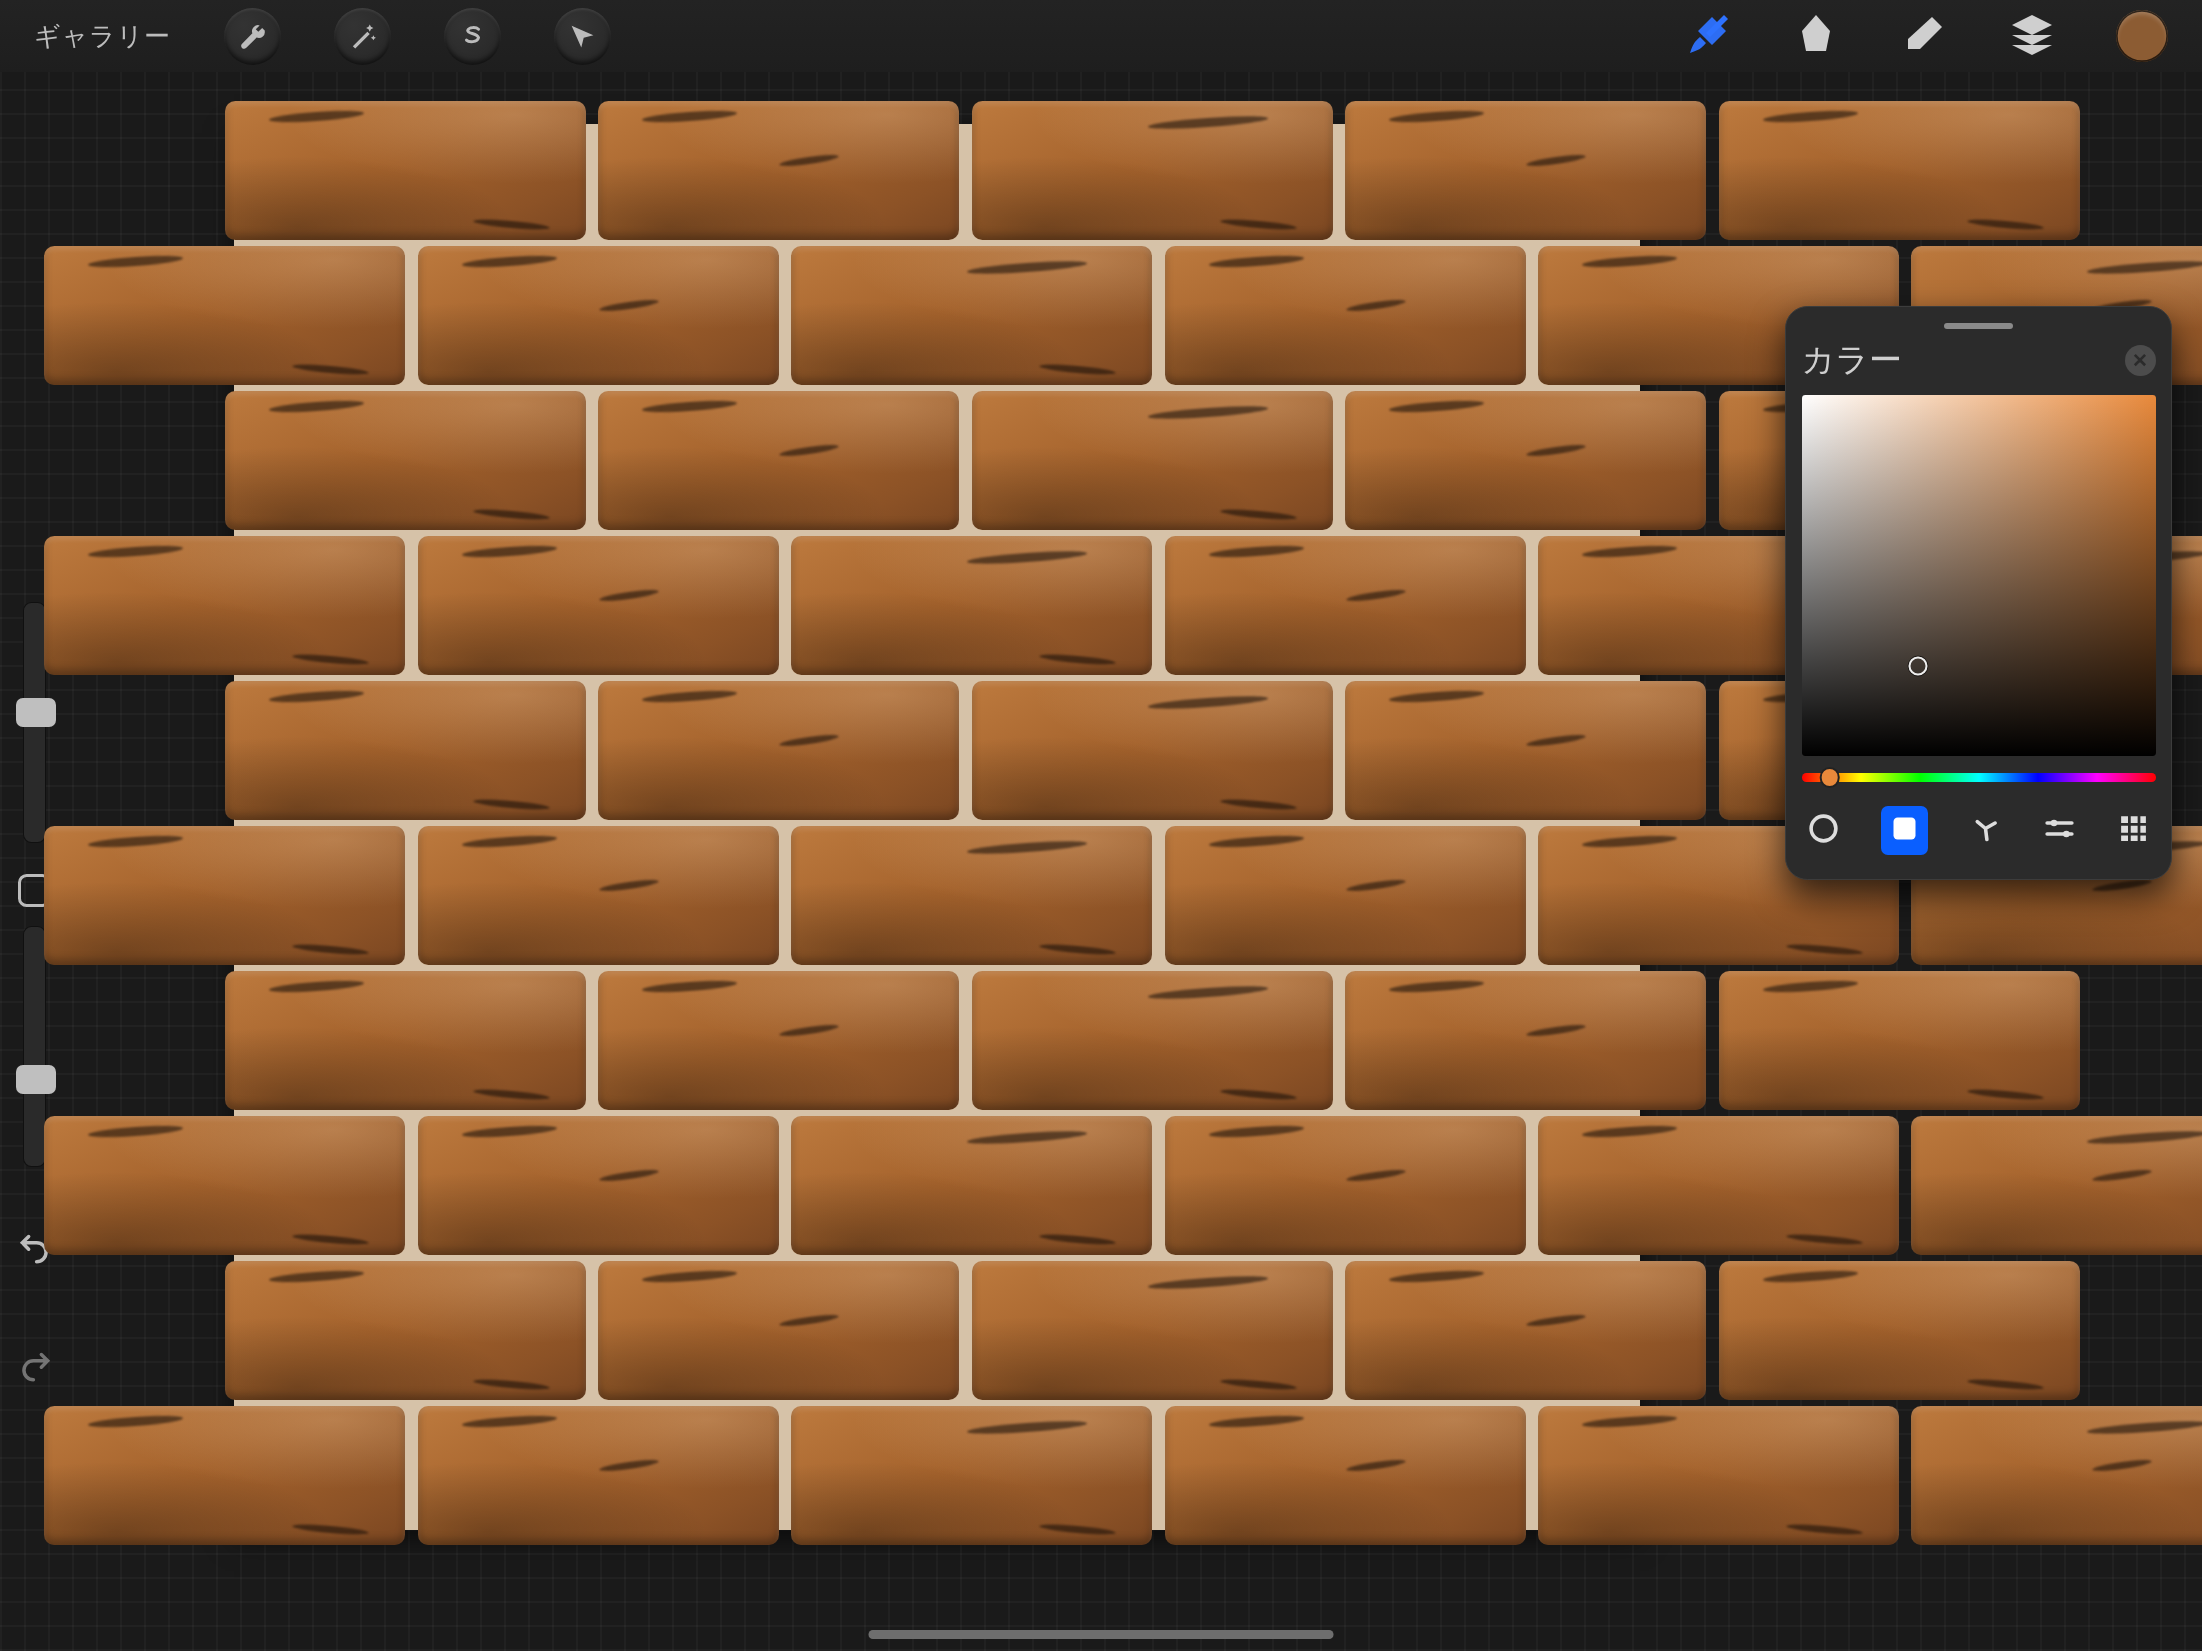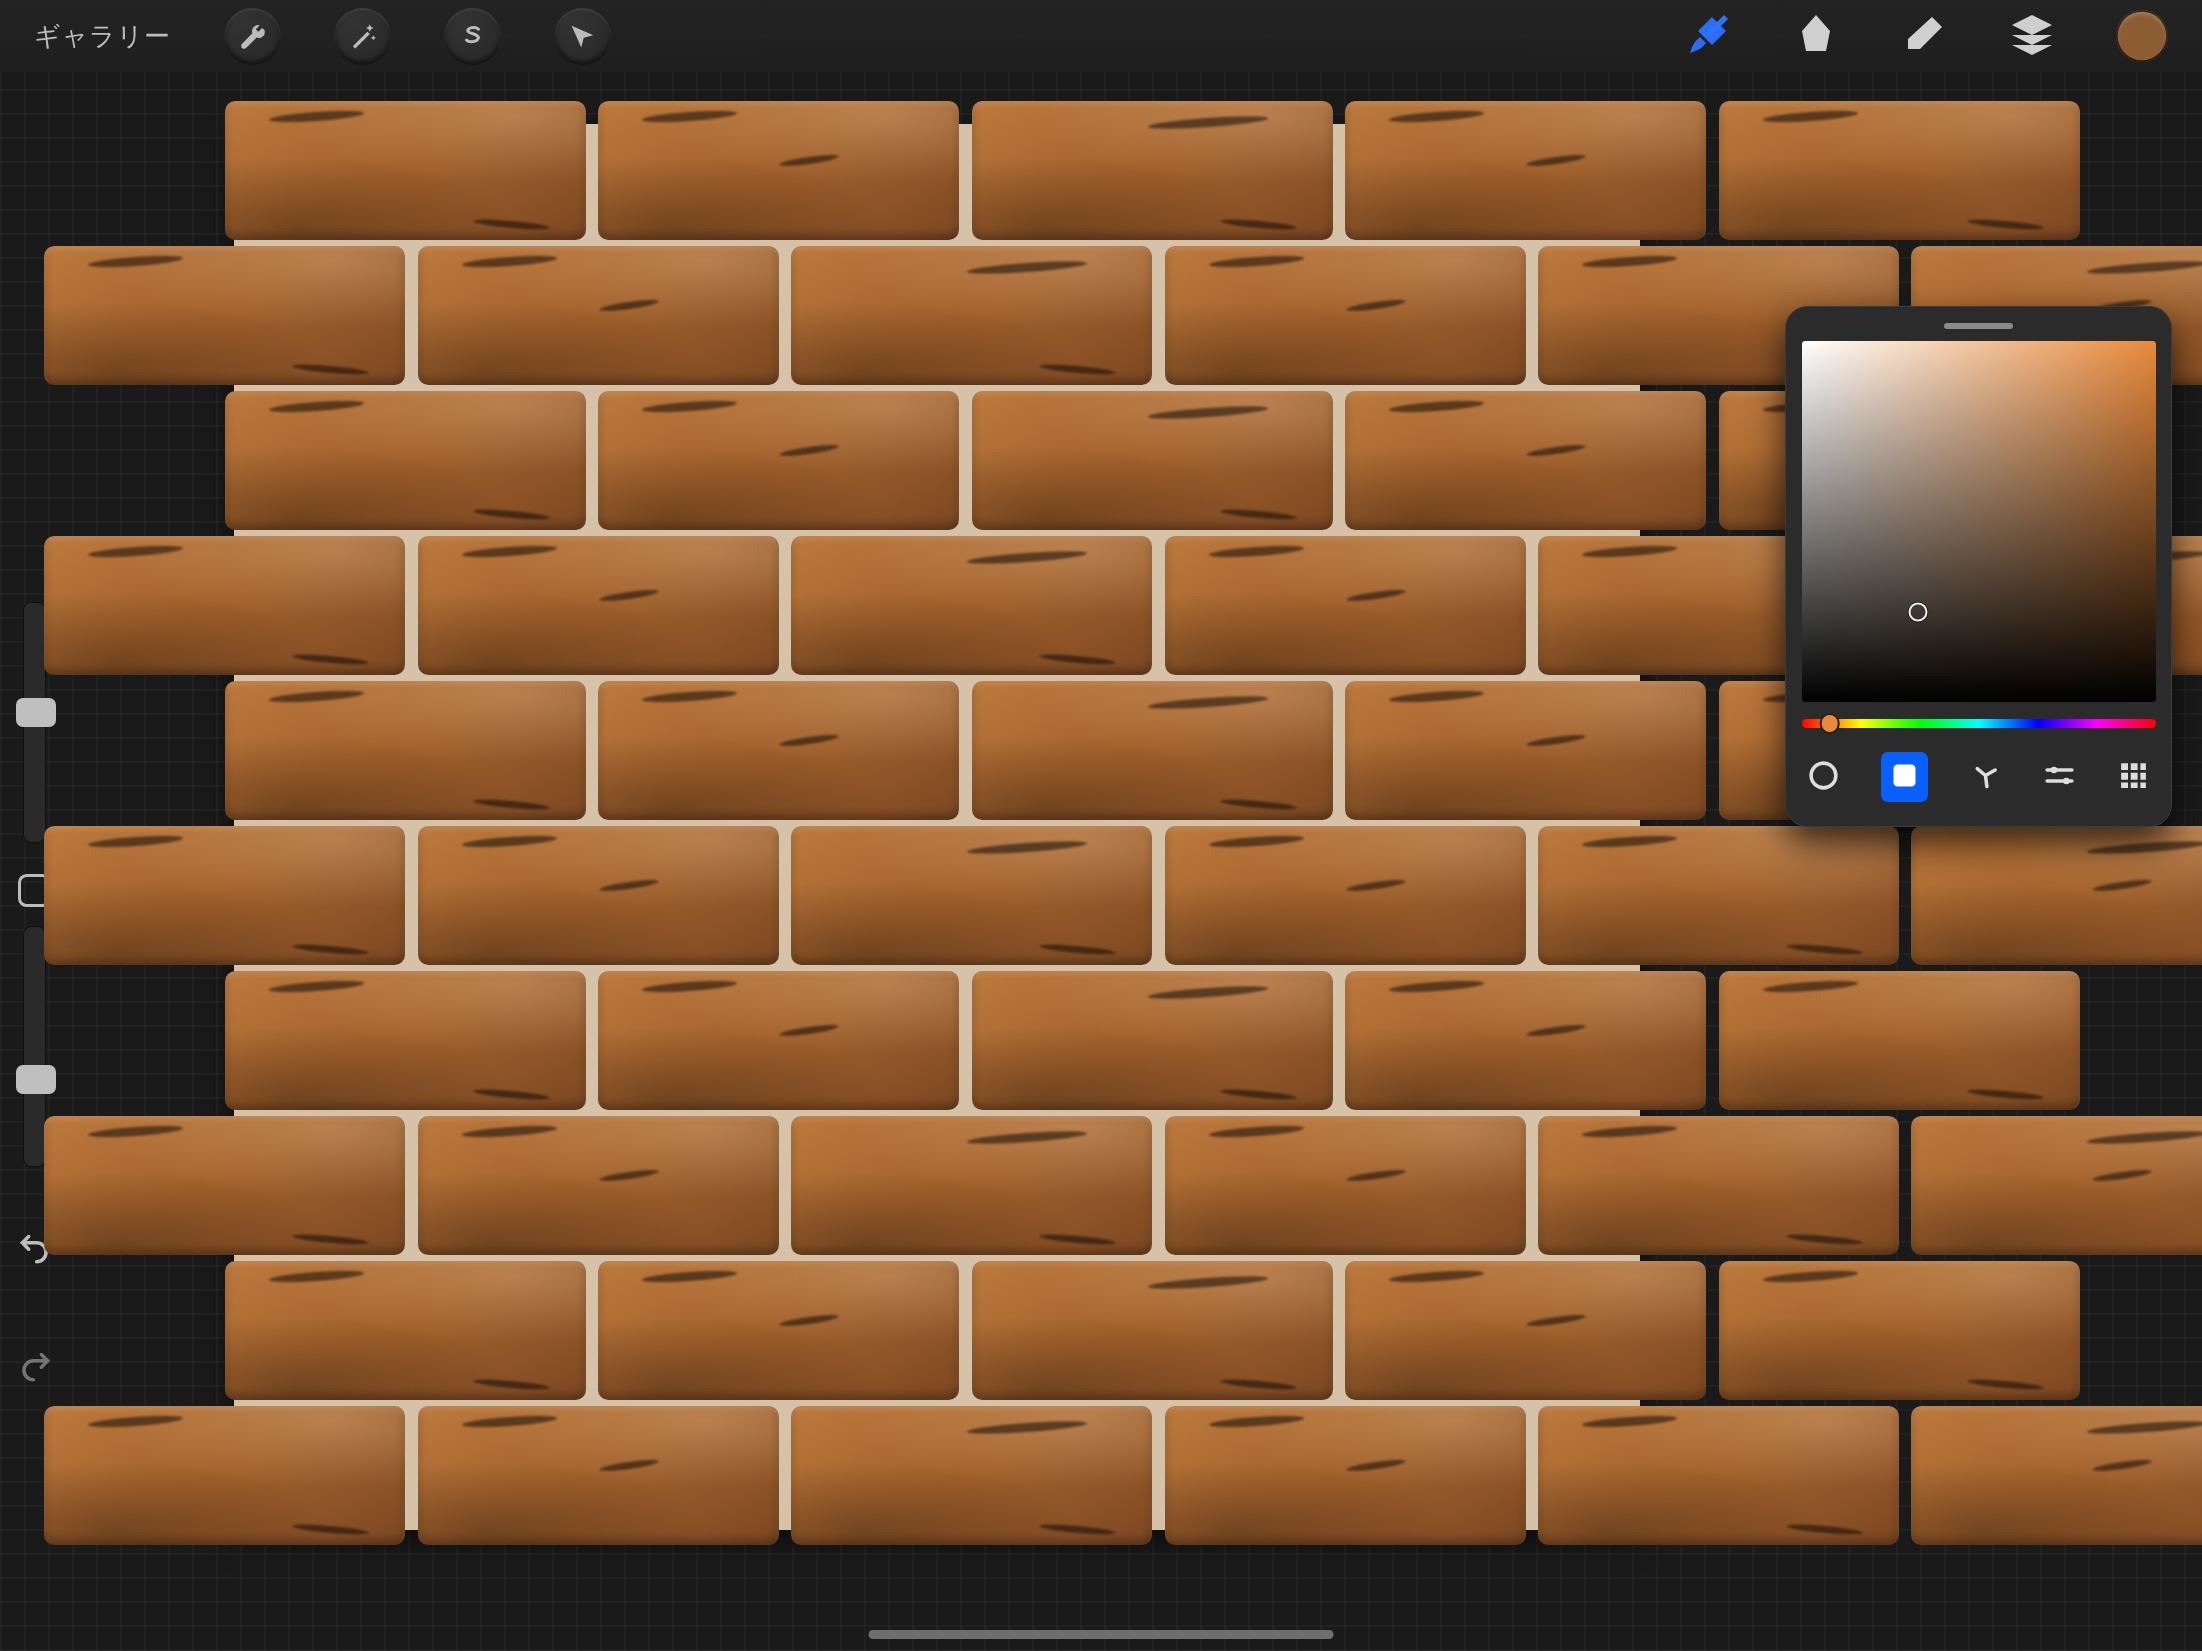--- a/index.html
+++ b/index.html
@@ -253,20 +253,26 @@
         <div class="brick" style="left: 566px; width: 361px;"></div>
         <div class="brick" style="left: 940px; width: 361px;"></div>
         <div class="brick" style="left: 1313px; width: 361px;"></div>
         <div class="brick" style="left: 1686px; width: 361px;"></div>
       </div>
     </div>
 </div>
 
 <div class="color-panel">
   <div class="panel-drag"></div>
+  <div class="panel-head">
+    <span class="panel-title">カラー</span>
+    <span class="panel-close">
+      <span>✕</span>
+    </span>
+  </div>
   <div class="sv-box" id="sv">
     <div class="sv-cursor" id="sv-cursor" style="left: 33%; top: 75%;"></div>
   </div>
   <div class="hue">
     <div class="hue-handle" id="hue-handle" style="left: 8%;"></div>
   </div>
   <div class="mode-row">
     <span><svg viewBox="0 0 24 24">
           <circle cx="12" cy="12" r="9" fill="none" stroke="#ddd" stroke-width="2.6"></circle>
         </svg></span>

